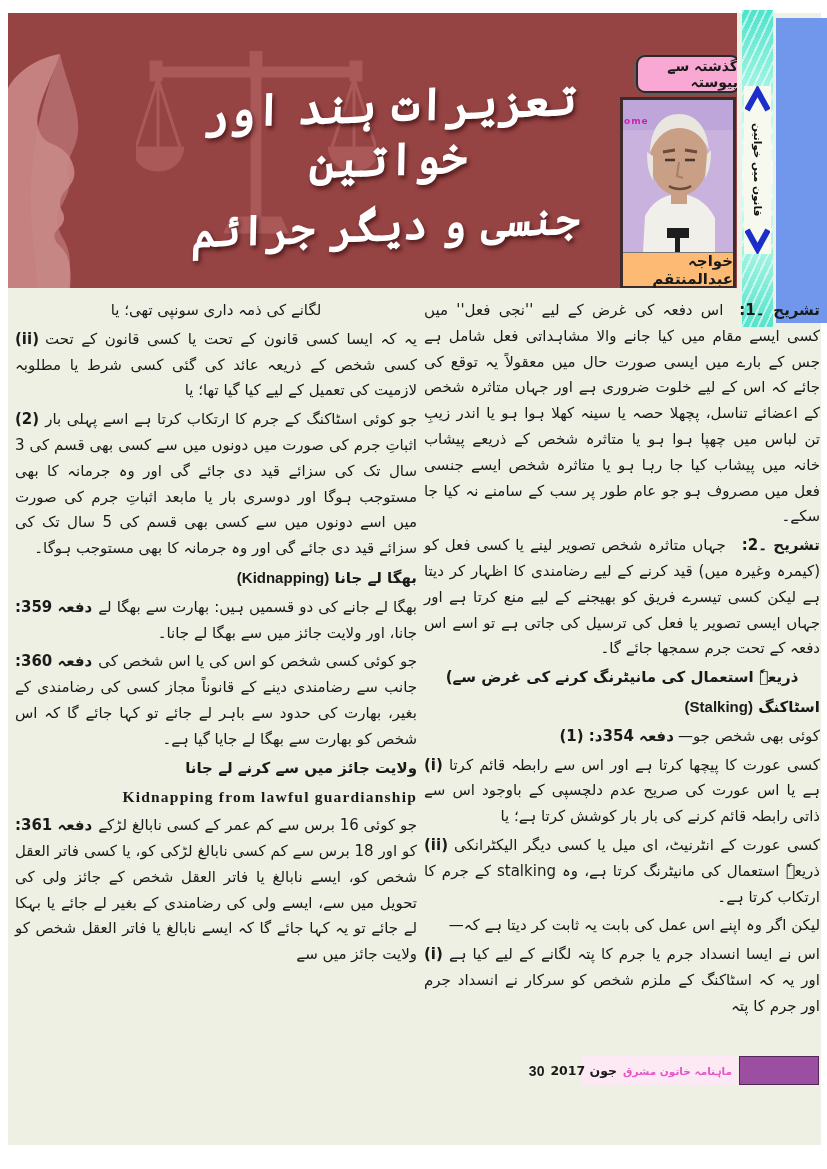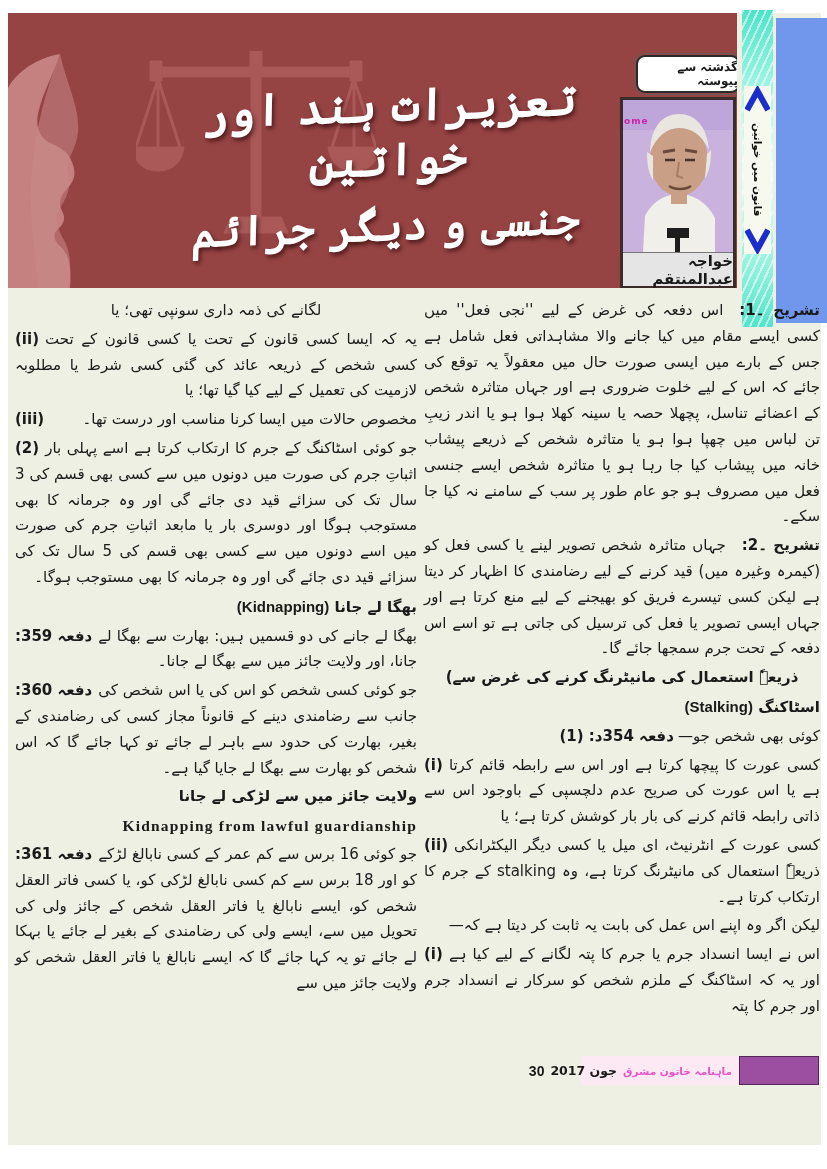--- a/index.html
+++ b/index.html
@@ -9,27 +9,27 @@
 
   
   .header{position:absolute;left:8px;top:13px;width:729px;height:275px;background:#964343;overflow:hidden;}
   .silhouette{position:absolute;left:0;bottom:0;}
   .scales{position:absolute;left:128px;top:38px;opacity:.72;}
   .title{position:absolute;left:110px;top:66px;width:540px;text-align:center;color:#ffffff;
          font-family:"DejaVu Serif",serif;font-weight:bold;transform:rotate(-2deg) skewX(-4deg);
          text-shadow:2px 3px 4px rgba(35,0,0,.6);}
   .title .l1{font-size:45px;line-height:1.2;}
   .title .l2{font-size:42px;line-height:1.2;margin-top:14px;}
-  .cont-box{position:absolute;left:628px;top:42px;width:100px;height:34px;background:#ffffff;
+  .cont-box{position:absolute;left:628px;top:42px;width:100px;height:34px;background:#f9a8d4;
             border:2px solid #2a2a2a;outline:1px solid #6b5a5a;outline-offset:1px;border-radius:9px;
-            display:flex;align-items:center;justify-content:center;font-size:12px;font-weight:bold;direction:rtl;}
+            display:flex;align-items:center;justify-content:center;font-size:14px;font-weight:bold;direction:rtl;}
   .photo-frame{position:absolute;left:612px;top:84px;width:110px;height:185px;border:3px solid #3c2b2b;background:#fff;}
   .photo{position:relative;width:110px;height:152px;background:#5eead4;overflow:hidden;}
   .photo-banner-text{position:absolute;left:1px;top:16px;color:#cc22aa;font-size:9px;font-weight:bold;letter-spacing:1px;}
-  .photo-caption{width:110px;height:33px;background:#e5e5e5;display:flex;align-items:center;justify-content:center;
+  .photo-caption{width:110px;height:33px;background:#fdba74;display:flex;align-items:center;justify-content:center;
                  font-weight:bold;font-size:15px;direction:rtl;transform:none;border-top:1px solid #777;}
 
   
   .teal-strip{position:absolute;left:742px;top:10px;width:31px;height:317px;
       background:
         repeating-linear-gradient(115deg, rgba(255,255,255,.55) 0 2px, rgba(255,255,255,0) 2px 7px),
         linear-gradient(180deg,#4fe2ca 0%,#aef7e8 28%,#e8fffa 52%,#9df2e0 78%,#55e3cc 100%);}
   .blue-strip{position:absolute;left:776px;top:18px;width:51px;height:305px;background:#7097ec;}
   .ribbon{position:absolute;left:744px;top:86px;width:27px;height:168px;background:#f7f9ee;
           display:flex;flex-direction:column;align-items:center;justify-content:space-between;}
@@ -151,26 +151,25 @@
       </p>
     <p><span class="fl">(i)</span><span>کسی عورت کا پیچھا کرتا ہے اور اس سے رابطہ قائم کرتا ہے یا اس عورت کی صریح عدم دلچسپی کے باوجود اس سے ذاتی رابطہ قائم کرنے کی بار بار کوشش کرتا ہے؛ یا</span></p>
     <p><span class="fl">(ii)</span><span>کسی عورت کے انٹرنیٹ، ای میل یا کسی دیگر الیکٹرانکی ذریعہٗ استعمال کی مانیٹرنگ کرتا ہے، وہ stalking کے جرم کا ارتکاب کرتا ہے۔</span></p>
     <p class="alignr">لیکن اگر وہ اپنے اس عمل کی بابت یہ ثابت کر دیتا ہے کہ—</p>
     <p><span class="fl">(i)</span><span>اس نے ایسا انسداد جرم یا جرم کا پتہ لگانے کے لیے کیا ہے اور یہ کہ اسٹاکنگ کے ملزم شخص کو سرکار نے انسداد جرم اور جرم کا پتہ</span></p>
   </div>
 
   <div class="col col-left">
     <p class="ctr">لگانے کی ذمہ داری سونپی تھی؛ یا</p>
     <p><span class="fl">(ii)</span><span>یہ کہ ایسا کسی قانون کے تحت یا کسی قانون کے تحت کسی شخص کے ذریعہ عائد کی گئی کسی شرط یا مطلوبہ لازمیت کی تعمیل کے لیے کیا گیا تھا؛ یا</span></p>
-    <p><span class="fl">(iii)</span><span>مخصوص حالات میں ایسا کرنا مناسب اور درست تھا۔</span></p>
     <p><span class="fl">(2)</span><span>جو کوئی اسٹاکنگ کے جرم کا ارتکاب کرتا ہے اسے پہلی بار اثباتِ جرم کی صورت میں دونوں میں سے کسی بھی قسم کی 3 سال تک کی سزائے قید دی جائے گی اور وہ جرمانہ کا بھی مستوجب ہوگا اور دوسری بار یا مابعد اثباتِ جرم کی صورت میں اسے دونوں میں سے کسی بھی قسم کی 5 سال تک کی سزائے قید دی جائے گی اور وہ جرمانہ کا بھی مستوجب ہوگا۔</span></p>
     <p class="hdg"><span>بھگا لے جانا</span> <span class="latin">(Kidnapping)</span></p>
     <p><span class="fl">دفعہ 359:</span><span>بھگا لے جانے کی دو قسمیں ہیں: بھارت سے بھگا لے جانا، اور ولایت جائز میں سے بھگا لے جانا۔</span></p>
     <p><span class="fl">دفعہ 360:</span><span>جو کوئی کسی شخص کو اس کی یا اس شخص کی جانب سے رضامندی دینے کے قانوناً مجاز کسی کی رضامندی کے بغیر، بھارت کی حدود سے باہر لے جائے تو کہا جائے گا کہ اس شخص کو بھارت سے بھگا لے جایا گیا ہے۔</span></p>
-    <p class="hdg">ولایت جائز میں سے لڑکی لے جانا</p>
+    <p class="hdg">ولایت جائز میں سے کرنے لے جانا</p>
     <p class="hdg latin-h">Kidnapping from lawful guardianship</p>
     <p><span class="fl">دفعہ 361:</span><span>جو کوئی 16 برس سے کم عمر کے کسی نابالغ لڑکے کو اور 18 برس سے کم کسی نابالغ لڑکی کو، یا کسی فاتر العقل شخص کو، ایسے نابالغ یا فاتر العقل شخص کے جائز ولی کی تحویل میں سے، ایسے ولی کی رضامندی کے بغیر لے جائے یا بہکا لے جائے تو یہ کہا جائے گا کہ ایسے نابالغ یا فاتر العقل شخص کو ولایت جائز میں سے</span></p>
   </div>
 
   <div class="footer-pink">
     <span class="mag-name">ماہنامہ خاتون مشرق</span>
     <span class="issue">جون 2017</span>
     <span class="pageno">30</span>
   </div>
   <div class="footer-purple"></div>

